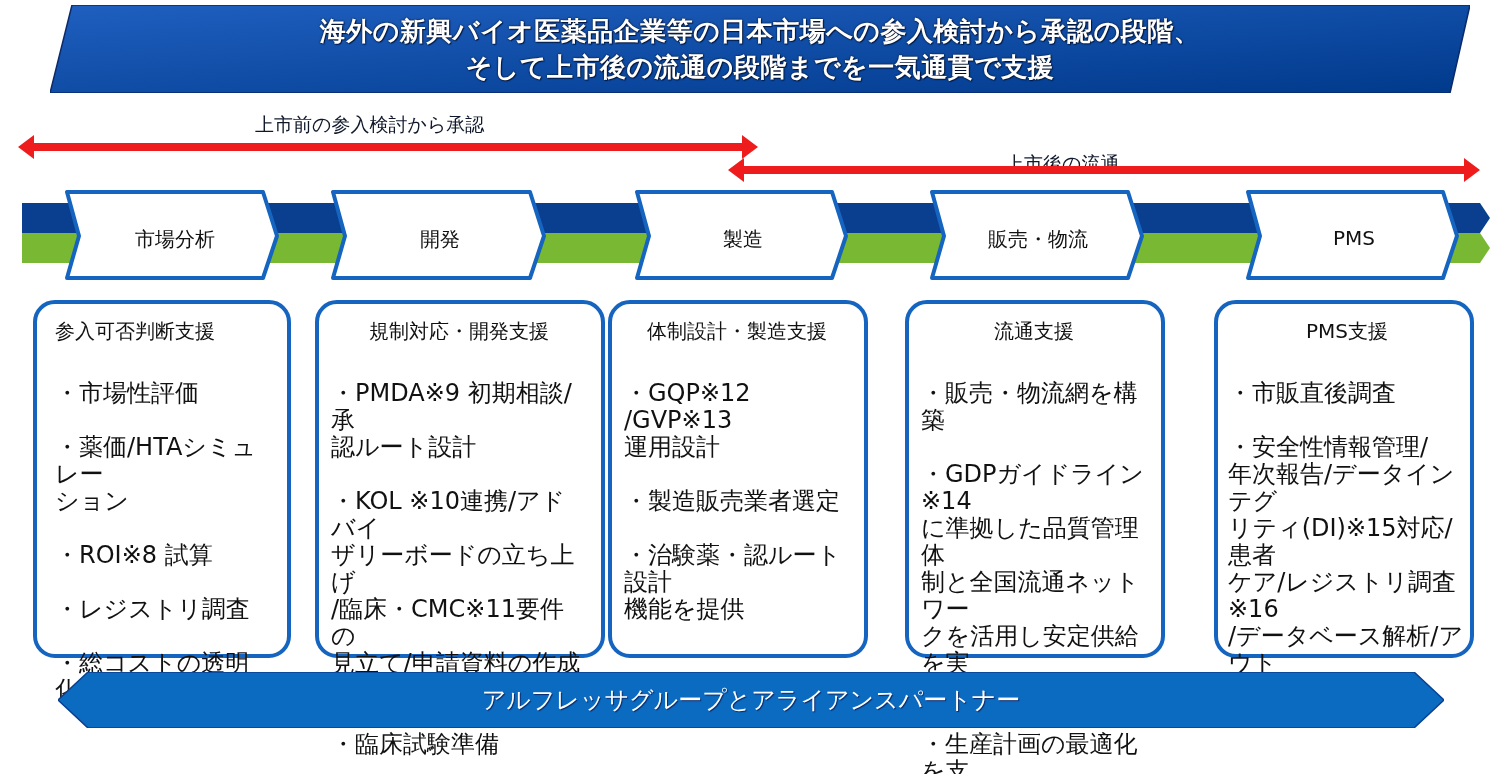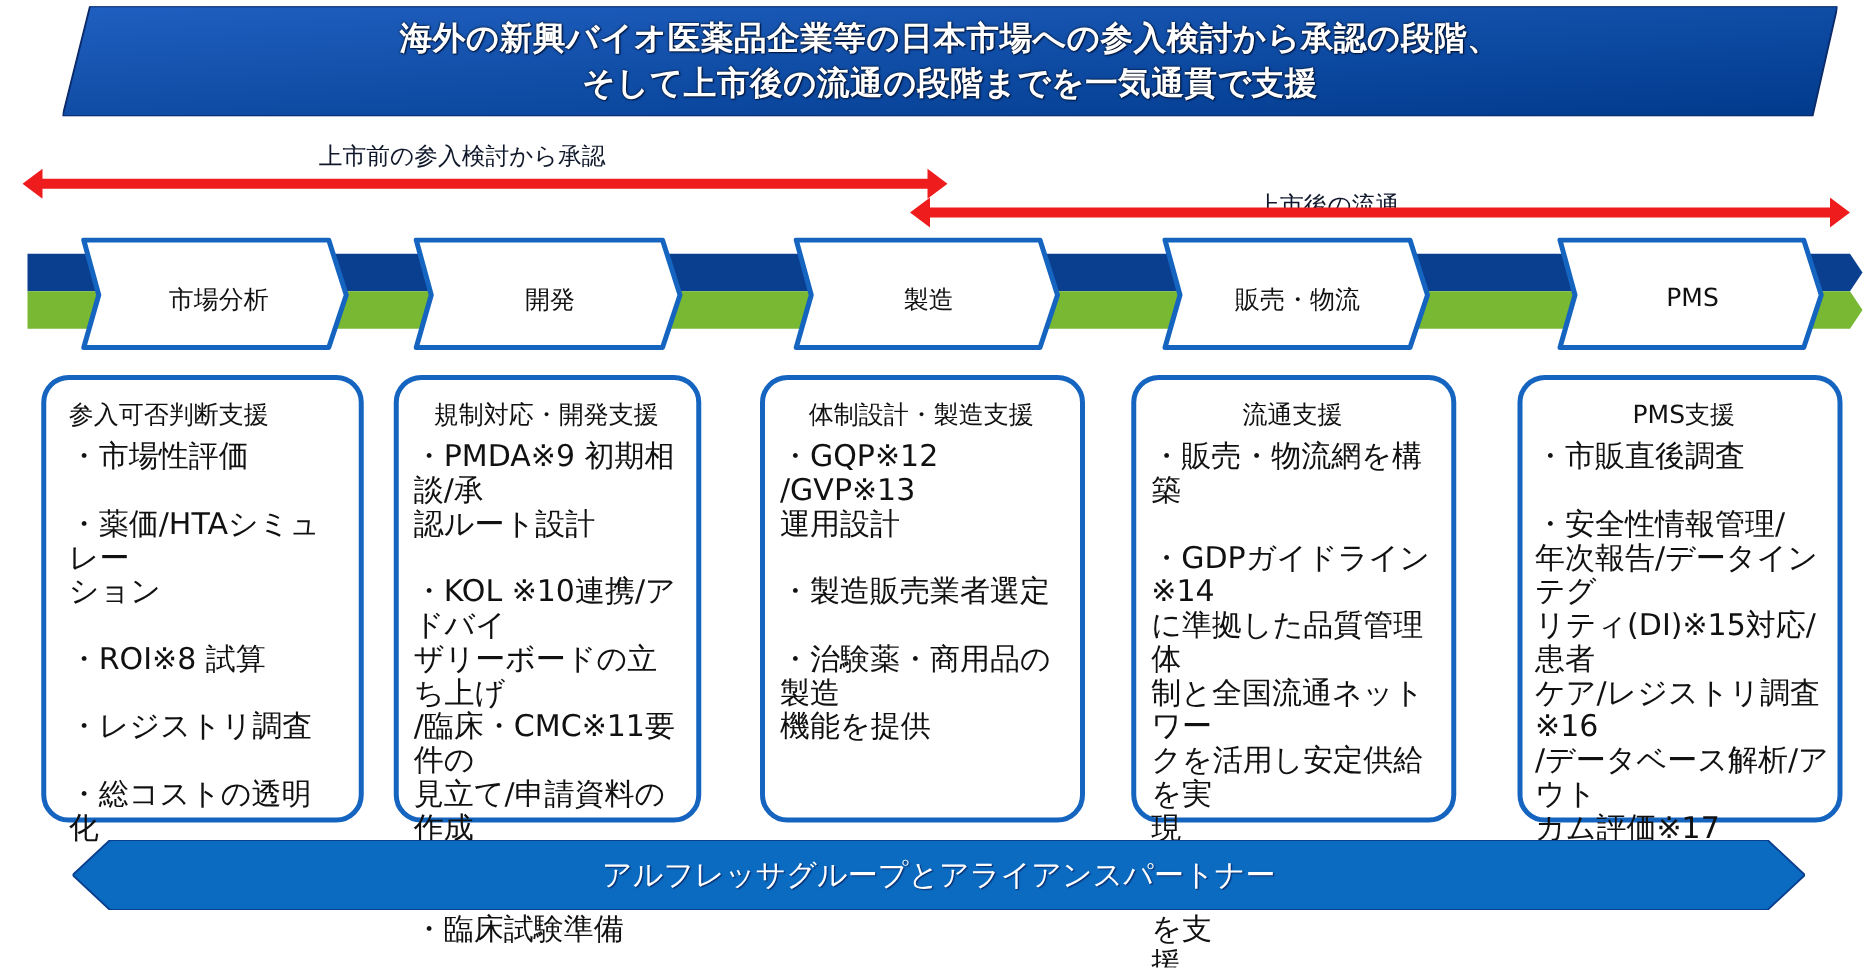--- a/index.html
+++ b/index.html
@@ -19,21 +19,21 @@
 
   
   .band { position:absolute; left:0; top:190px; width:1500px; height:90px; }
   .step-label { position:absolute; top:226px; width:180px; text-align:center;
     font-size:20px; font-weight:normal; color:#111; }
 
   
   .card { position:absolute; top:300px; height:358px; border:4px solid #1565c0;
     border-radius:22px; background:#fff; box-sizing:border-box;
     padding:14px 14px 10px 18px; }
-  .card-title { font-size:20px; line-height:26px; margin-bottom:8px; }
+  .card-title { font-size:20px; line-height:26px; margin-bottom:36px; }
   .card-title.center { text-align:center; }
   .card-item { font-size:24px; line-height:27px; margin-bottom:27px; white-space:pre-line; }
   .card-item:last-child { margin-bottom:0; }
 
   
   .partner { position:absolute; left:58px; top:672px; width:1386px; height:48px; }
   .partner-text { position:absolute; left:0; right:0; top:12px; text-align:center;
     color:#fff; font-size:24px; text-shadow:1px 1px 1px #0a2a6a; }
 </style>
 </head>
@@ -84,38 +84,38 @@
 <div class="card" style="left:33px; width:258px;">
   <div class="card-title">参入可否判断支援</div>
   <div class="card-item">・市場性評価</div>
   <div class="card-item">・薬価/HTAシミュレー
 ション</div>
   <div class="card-item">・ROI※8 試算</div>
   <div class="card-item">・レジストリ調査</div>
   <div class="card-item">・総コストの透明化</div>
 </div>
 
-<div class="card" style="left:315px; width:246px; padding-left:12px;">
+<div class="card" style="left:315px; width:290px; padding-left:12px;">
   <div class="card-title center">規制対応・開発支援</div>
   <div class="card-item">・PMDA※9 初期相談/承
 認ルート設計</div>
   <div class="card-item">・KOL ※10連携/アドバイ
 ザリーボードの立ち上げ
 /臨床・CMC※11要件の
 見立て/申請資料の作成
 支援</div>
   <div class="card-item">・臨床試験準備</div>
 </div>
 
 <div class="card" style="left:608px; width:260px; padding-left:12px;">
   <div class="card-title center">体制設計・製造支援</div>
   <div class="card-item">・GQP※12 /GVP※13
  運用設計</div>
   <div class="card-item">・製造販売業者選定</div>
-  <div class="card-item">・治験薬・商用品の製造
+  <div class="card-item">・治験薬・認ルート設計
 機能を提供</div>
 </div>
 
 <div class="card" style="left:905px; width:260px; padding-left:12px;">
   <div class="card-title center">流通支援</div>
   <div class="card-item">・販売・物流網を構築</div>
   <div class="card-item">・GDPガイドライン※14
 に準拠した品質管理体
 制と全国流通ネットワー
 クを活用し安定供給を実

